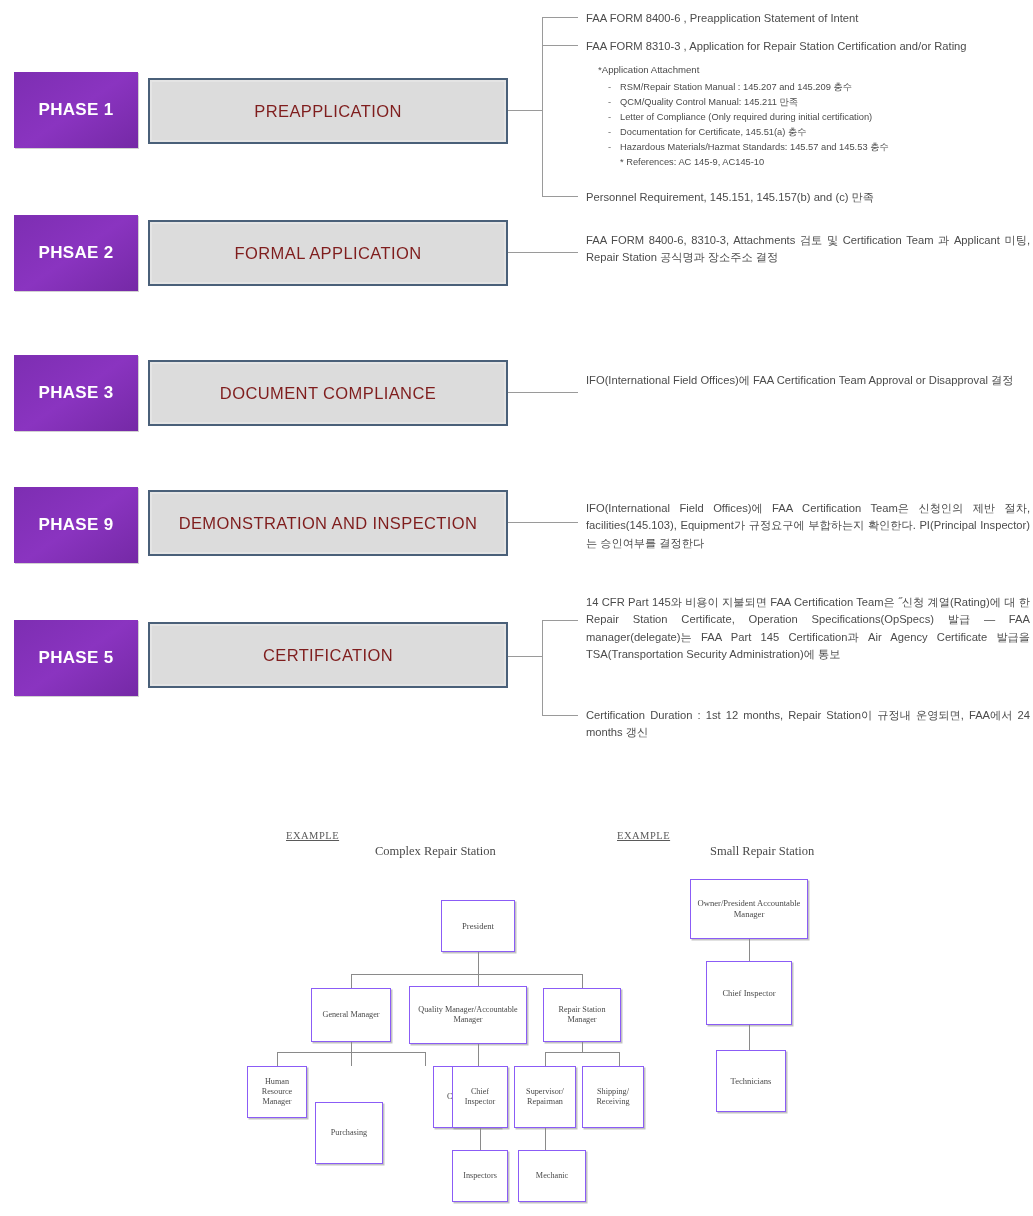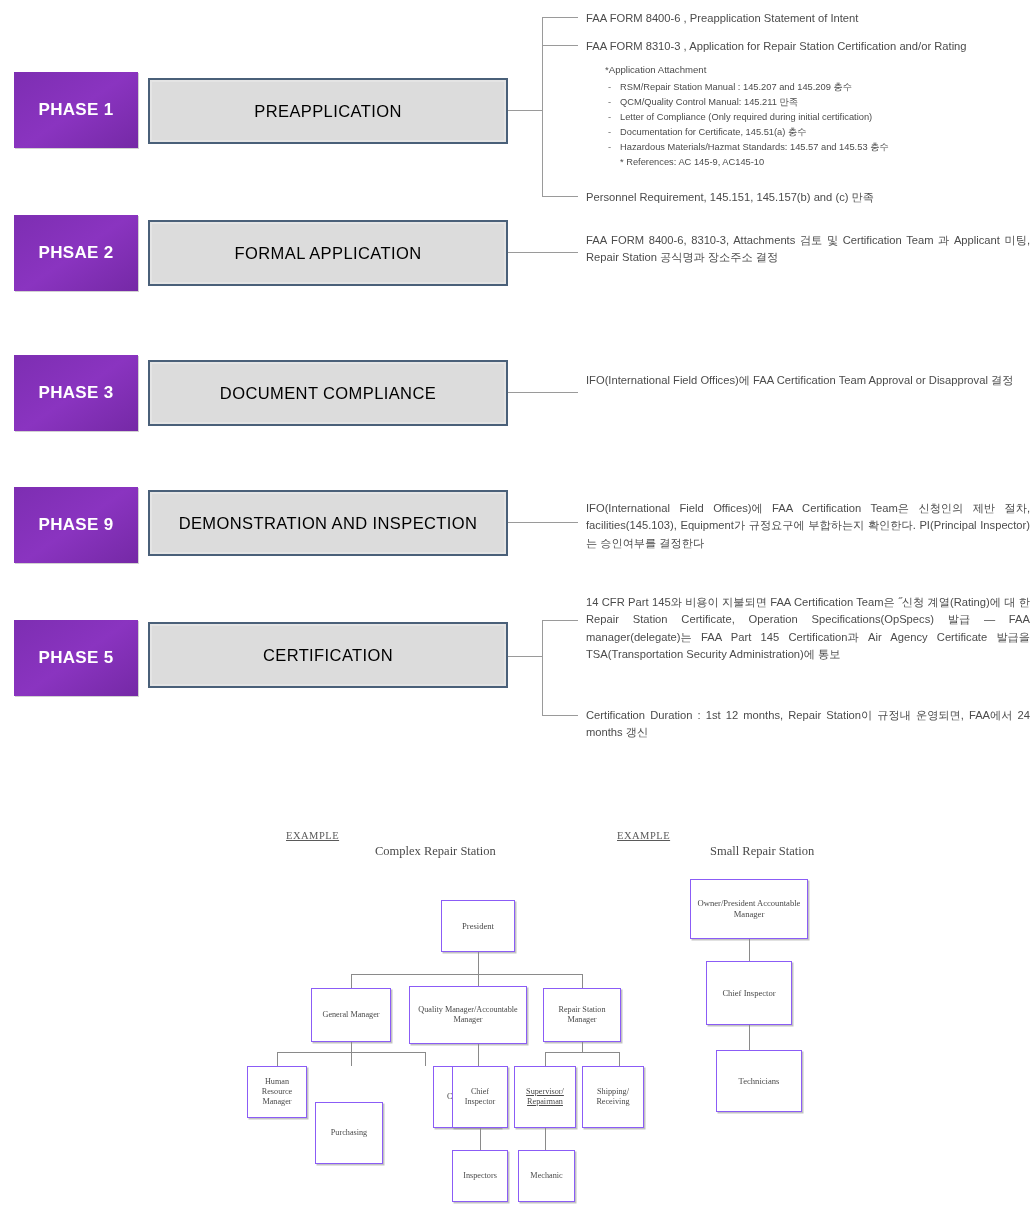--- a/index.html
+++ b/index.html
@@ -34,42 +34,42 @@
     display: flex; align-items: center; justify-content: center;
     box-shadow: 1px 1px 0 rgba(0,0,0,.18);
   }
 
   .phase-box {
     position: absolute;
     left: 148px;
     width: 360px;
     background: #dcdcdc;
     border: 2px solid #4a6079;
-    color: #000000;
+    color: #7f1d1d;
     font-size: 16.5px;
     letter-spacing: .4px;
     display: flex; align-items: center; justify-content: center;
     box-shadow: inset 0 0 0 2px #e4e4e4;
   }
   .phase-box span { display:block; text-align:center; }
 
   
   .ln-h { position: absolute; height: 0; border-top: 1px solid #9a9a9a; }
   .ln-v { position: absolute; width: 0; border-left: 1px solid #9a9a9a; }
 
   
   .note {
     position: absolute;
     color: #4b4b4b;
     font-size: 11.2px;
     line-height: 1.55;
     text-align: justify;
   }
 
-  .attach-head { font-size: 9.6px; margin: 0 0 5px 19px; color: #4b4b4b; }
+  .attach-head { font-size: 9.6px; margin: 0 0 5px 12px; color: #4b4b4b; }
   ul.attach { list-style: none; margin: 0; padding: 0 0 0 22px; }
   ul.attach li {
     font-size: 9.3px; line-height: 1.62; color: #4b4b4b;
     position: relative; padding-left: 12px; white-space: nowrap;
   }
   ul.attach li:before {
     content: "-"; position: absolute; left: 0; top: 0; color: #6a6a6a;
   }
   .attach-ref { font-size: 9.3px; color:#4b4b4b; padding-left: 34px; line-height:1.6; }
 
@@ -207,35 +207,35 @@
 
     <div class="oln-v" style="left:582px;top:252px;height:10px;"></div>
     <div class="oln-h" style="left:545px;top:262px;width:74px;"></div>
     <div class="oln-v" style="left:545px;top:262px;height:14px;"></div>
     <div class="oln-v" style="left:619px;top:262px;height:14px;"></div>
 
     <div class="ob" style="left:247px;top:276px;width:60px;height:52px;">Human Resource Manager</div>
     <div class="ob" style="left:315px;top:276px;width:68px;height:62px;margin-top:36px;">Purchasing</div>
     <div class="ob" style="left:389px;top:276px;width:68px;height:62px;margin-left:44px;">Comptroller</div>
     <div class="ob" style="left:452px;top:276px;width:56px;height:62px;">Chief Inspector</div>
-    <div class="ob" style="left:514px;top:276px;width:62px;height:62px;text-decoration:underline;">Supervisor/ Repairman</div>
+    <div class="ob" style="left:514px;top:276px;width:62px;height:62px;">Supervisor/ Repairman</div>
     <div class="ob" style="left:582px;top:276px;width:62px;height:62px;">Shipping/ Receiving</div>
 
     <div class="oln-v" style="left:480px;top:338px;height:22px;"></div>
     <div class="oln-v" style="left:545px;top:338px;height:22px;"></div>
 
     <div class="ob" style="left:452px;top:360px;width:56px;height:52px;">Inspectors</div>
-    <div class="ob" style="left:518px;top:360px;width:57px;height:52px;">Mechanic</div>
+    <div class="ob" style="left:518px;top:360px;width:68px;height:52px;">Mechanic</div>
   </div>
 
   <div>
     <div class="ex-label" style="left:617px;top:40px;">EXAMPLE</div>
     <div class="org-title" style="left:710px;top:54px;">Small Repair Station</div>
 
     <div class="ob lg" style="left:690px;top:89px;width:118px;height:60px;">Owner/President Accountable Manager</div>
     <div class="oln-v" style="left:749px;top:149px;height:22px;"></div>
 
     <div class="ob lg" style="left:706px;top:171px;width:86px;height:64px;">Chief Inspector</div>
     <div class="oln-v" style="left:749px;top:235px;height:25px;"></div>
 
-    <div class="ob lg" style="left:716px;top:260px;width:86px;height:62px;">Technicians</div>
+    <div class="ob lg" style="left:716px;top:260px;width:70px;height:62px;">Technicians</div>
   </div>
 </div>
 
 </body></html>

